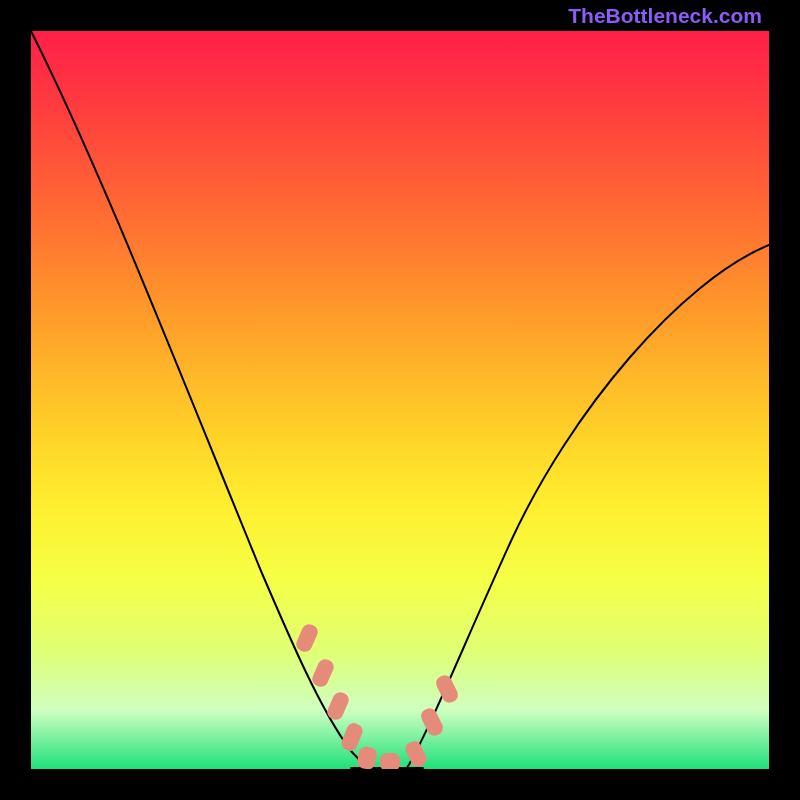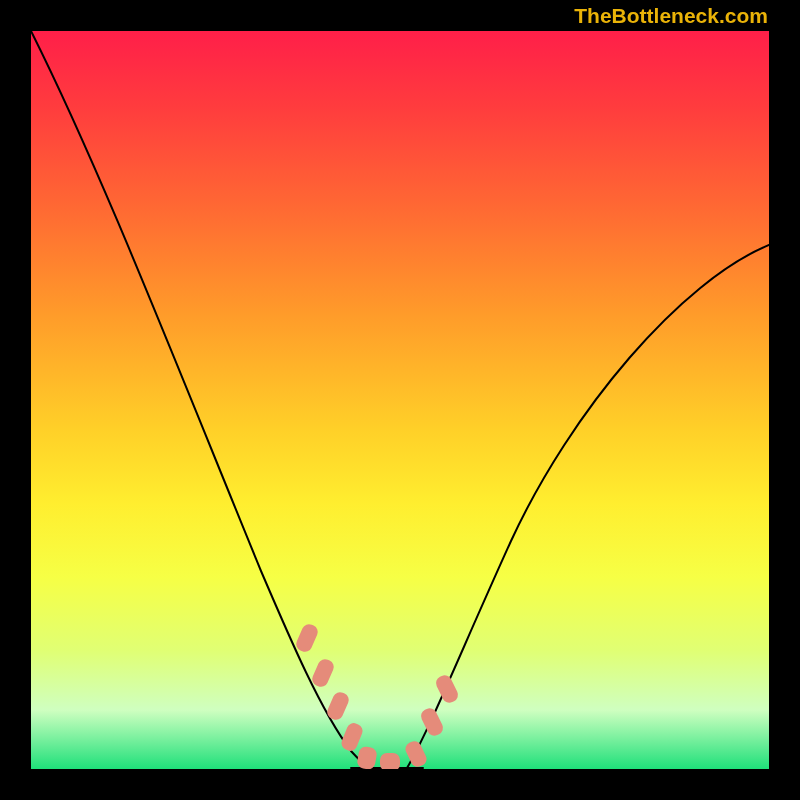--- a/index.html
+++ b/index.html
@@ -9,21 +9,21 @@
   #ff1f49 0%,
   #ff3b3e 10%,
   #ff6933 24%,
   #ff9a2a 38%,
   #ffd028 54%,
   #ffee2f 64%,
   #f6ff45 74%,
   #e0ff74 84%,
   #cfffc0 92%,
   #1fe07a 100%)}
-.watermark{position:absolute;right:32px;top:4px;color:#eab308;font:700 21px Arial,Helvetica,sans-serif;letter-spacing:0}
+.watermark{position:absolute;right:38px;top:4px;color:#8b5cf6;font:700 21px Arial,Helvetica,sans-serif;letter-spacing:0}
 .curve{position:absolute;inset:0;overflow:visible}
 .curve path{fill:none;stroke:#000;stroke-width:2;stroke-linecap:round}
 .mark{position:absolute;background:#e58b7a;border-radius:7px}
 </style>
 </head>
 <body>
 
 <div class="frame">
   <div class="grad"></div>
 

